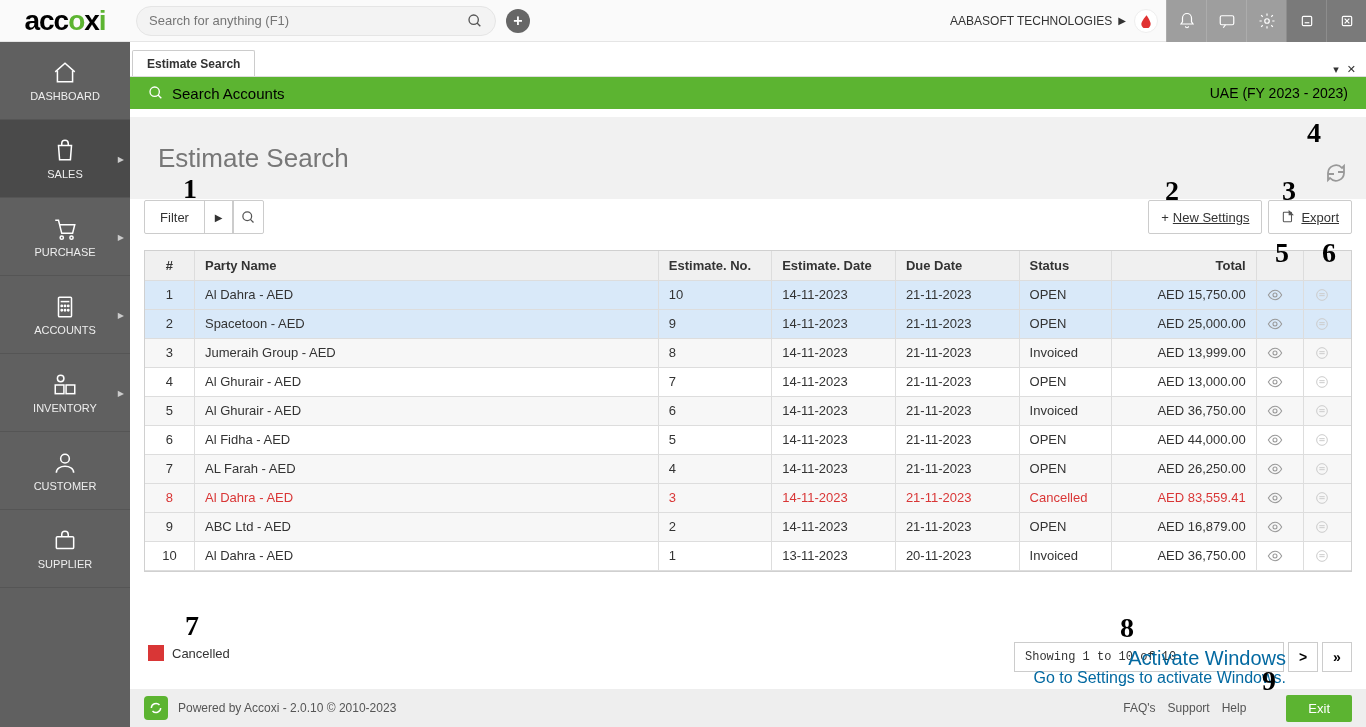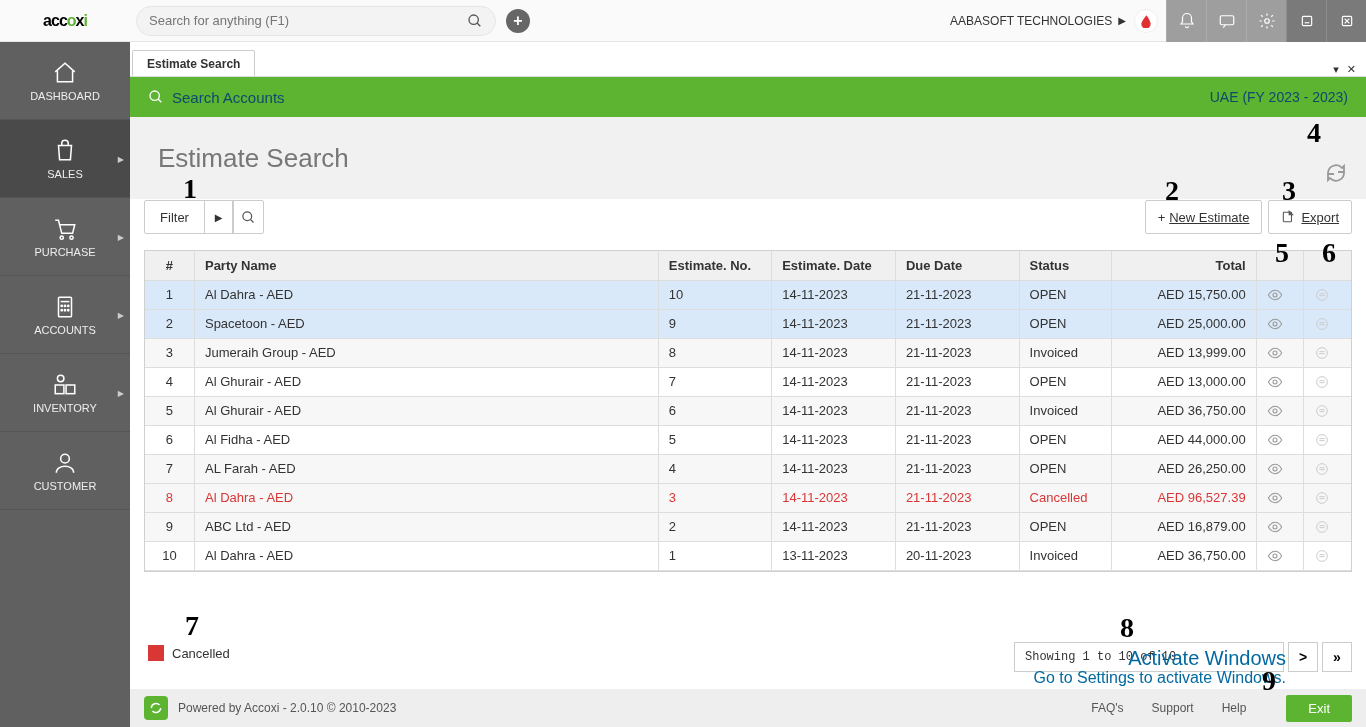--- a/index.html
+++ b/index.html
@@ -1,20 +1,20 @@
 <!DOCTYPE html>
 <html><head>
 <meta charset="utf-8">
 <style>
 * { margin:0; padding:0; box-sizing:border-box; font-family:"Segoe UI",Arial,sans-serif; }
 body { width:1366px; height:727px; background:#fff; overflow:hidden; position:relative; }
 
 
 .top-header { height:42px; display:flex; align-items:center; background:#fafafa; border-bottom:1px solid #e5e5e5; }
-.logo { width:130px; display:flex; align-items:center; justify-content:center; font-weight:900; font-size:16px; letter-spacing:-1px; color:#000; }
+.logo { width:130px; display:flex; align-items:center; justify-content:center; font-weight:900; font-size:28px; letter-spacing:-1px; color:#000; }
 .logo span.i-dot { color:#5cb431; }
 .global-search { flex:0 0 360px; margin-left:6px; display:flex; align-items:center; background:#f3f3f3; border:1px solid #e5e5e5; border-radius:20px; height:30px; padding:0 12px; }
 .global-search input { flex:1; border:none; outline:none; background:transparent; font-size:13px; color:#666; }
 .global-search .sicon { color:#555; }
 .add-circle { width:24px; height:24px; margin-left:10px; border-radius:50%; background:#666; color:#fff; display:flex; align-items:center; justify-content:center; font-size:16px; font-weight:bold; }
 .header-spacer{ flex:1; }
 .company { font-size:12px; color:#333; margin-right:6px; }
 .company-arrow{ font-size:10px; color:#333; margin-right:8px;}
 .company-chip{ width:24px;height:24px;border-radius:50%;background:#fff;border:1px solid #eee;display:flex;align-items:center;justify-content:center;color:#e03131;font-weight:bold;margin-right:8px;}
 .grey-btn { width:40px; height:42px; background:#9e9e9e; display:flex; align-items:center; justify-content:center; color:#fff; border-left:1px solid rgba(255,255,255,0.15); }
@@ -26,21 +26,21 @@
 .nav-item.selected{ background:#4a4a4a;}
 .nav-item .chev{ position:absolute; right:6px; top:50%; transform:translateY(-50%); font-size:8px; color:#ccc;}
 .nav-icon{ font-size:22px; margin-bottom:4px; }
 
 
 .tab-strip { position:absolute; top:49px; left:130px; right:0; height:28px; background:#fff; border-bottom:1px solid #ddd; display:flex; align-items:flex-end; }
 .tab { height:26px; padding:0 14px; font-size:12px; font-weight:bold; color:#333; border:1px solid #ccc; border-bottom:none; background:#fff; display:flex; align-items:center; border-radius:2px 2px 0 0; margin-left:2px;}
 .tab-strip .win-ctrl{ margin-left:auto; padding-right:10px; font-size:11px; color:#333; display:flex; gap:8px; }
 
 
-.green-bar{ position:absolute; top:77px; left:130px; right:0; height:40px; background:#5cb431; color:#0c4a6e; display:flex; align-items:center; padding:0 18px; font-size:15px; }
+.green-bar{ position:absolute; top:77px; left:130px; right:0; height:32px; background:#5cb431; color:#000000; display:flex; align-items:center; padding:0 18px; font-size:15px; }
 .green-bar .right{ margin-left:auto; font-size:14px;}
 
 
 .title-bar{ position:absolute; top:117px; left:130px; right:0; height:82px; background:#f1f1f1; display:flex; align-items:center; padding:0 28px; }
 .title-bar h1{ font-size:26px; font-weight:300; color:#777; }
 .title-bar .refresh{ position:absolute; right:18px; top:44px; color:#999; font-size:20px;}
 
 
 .toolbar{ position:absolute; top:199px; left:130px; right:0; height:36px; display:flex; align-items:center; padding:0 14px; }
 .filter-box{ display:flex; border:1px solid #ccc; height:34px; align-items:center; border-radius:2px;}
@@ -74,21 +74,21 @@
 
 .legend{ position:absolute; left:148px; top:645px; display:flex; align-items:center; font-size:13px; color:#333;}
 .legend .sw{ width:16px; height:16px; background:#d93636; margin-right:8px;}
 .pagination{ position:absolute; right:14px; top:642px; display:flex; align-items:center; gap:4px;}
 .page-info{ border:1px solid #ccc; height:30px; display:flex; align-items:center; padding:0 10px; font-size:12px; color:#333; width:270px;font-family:Liberation Mono, monospace;}
 .page-btn{ border:1px solid #ccc; height:30px; width:30px; display:flex; align-items:center; justify-content:center; font-size:14px; cursor:pointer; font-weight:bold;}
 
 
 .footer{ position:absolute; left:130px; right:0; bottom:0; height:38px; background:#eee; display:flex; align-items:center; padding:0 14px; font-size:12px; color:#555;}
 .footer .logo-sm{ width:24px;height:24px;background:#5cb431;border-radius:4px;display:flex;align-items:center;justify-content:center;color:#fff;font-weight:bold;margin-right:10px;}
-.footer .links{ margin-left:auto; display:flex; gap:28px;}
+.footer .links{ margin-left:auto; display:flex; gap:12px;}
 .exit-btn{ background:#5cb431; color:#fff; padding:6px 22px; font-size:13px; margin-left:40px; cursor:pointer; border-radius:2px;}
 
 
 .watermark{ position:absolute; right:80px; bottom:40px; color:#0369a1; font-size:20px; pointer-events:none; text-align:right; line-height:1.1;}
 .watermark small{font-size:16px; display:block;}
 
 svg{display:block;}
 </style>
 </head>
 <body>
@@ -206,20 +206,29 @@
     </div>
   <div class="nav-item">
       <span class="nav-icon">
         <svg width="26" height="26" viewBox="0 0 24 24" fill="none" stroke="#fff" stroke-width="1.4">
           <circle cx="12" cy="8" r="4"></circle>
           <path d="M4 21c0-4 4-6 8-6s8 2 8 6"></path>
         </svg>
       </span>
       <span>CUSTOMER</span>
     </div>
+  <div class="nav-item">
+      <span class="nav-icon">
+        <svg width="26" height="26" viewBox="0 0 24 24" fill="none" stroke="#fff" stroke-width="1.4">
+          <rect x="4" y="8" width="16" height="11" rx="1"></rect>
+          <path d="M9 8V6a3 3 0 0 1 6 0v2"></path>
+        </svg>
+      </span>
+      <span>SUPPLIER</span>
+    </div>
 </div>
 
 <div class="tab-strip">
   <div class="tab">Estimate Search</div>
   <div class="win-ctrl">
     <span>▾</span>
     <span>✕</span>
   </div>
 </div>
 
@@ -251,21 +260,21 @@
     <div class="filter-sicon">
         <svg width="15" height="15" viewBox="0 0 24 24" fill="none" stroke="#555" stroke-width="2">
           <circle cx="10" cy="10" r="7"></circle>
           <line x1="20" y1="20" x2="15" y2="15"></line>
         </svg>
       </div>
   </div>
   <div class="tool-spacer"></div>
   <div class="tool-btn">
       <span style="margin-right:4px;">+</span>
-      <span class="u">New Estimate</span>
+      <span class="u">New Settings</span>
     </div>
   <div class="tool-btn">
       <span style="margin-right:6px;">
         <svg width="14" height="14" viewBox="0 0 24 24" fill="none" stroke="#555" stroke-width="1.8">
           <rect x="4" y="4" width="14" height="16" rx="1"></rect>
           <path d="M14 2l6 6-6 0z" fill="#555"></path>
         </svg>
       </span>
       <span class="u">Export</span>
     </div>
@@ -441,21 +450,21 @@
             </svg>
           </td>
         </tr>
         <tr class="cancelled">
           <td class="num">8</td>
           <td>Al Dahra - AED</td>
           <td>3</td>
           <td>14-11-2023</td>
           <td>21-11-2023</td>
           <td>Cancelled</td>
-          <td class="right">AED 96,527.39</td>
+          <td class="right">AED 83,559.41</td>
           <td class="eye-cell">
             <svg width="16" height="16" viewBox="0 0 24 24" fill="none" stroke="#999" stroke-width="1.6">
               <path d="M2 12s4-7 10-7 10 7 10 7-4 7-10 7S2 12 2 12Z"></path>
               <circle cx="12" cy="12" r="3"></circle>
             </svg>
           </td>
           <td class="menu-cell">
             <svg width="16" height="16" viewBox="0 0 24 24" fill="#bbb">
               <circle cx="12" cy="12" r="8" fill="none" stroke="#ccc" stroke-width="1.5"></circle>
               <line x1="8" y1="10" x2="16" y2="10" stroke="#ccc" stroke-width="1.5"></line>

